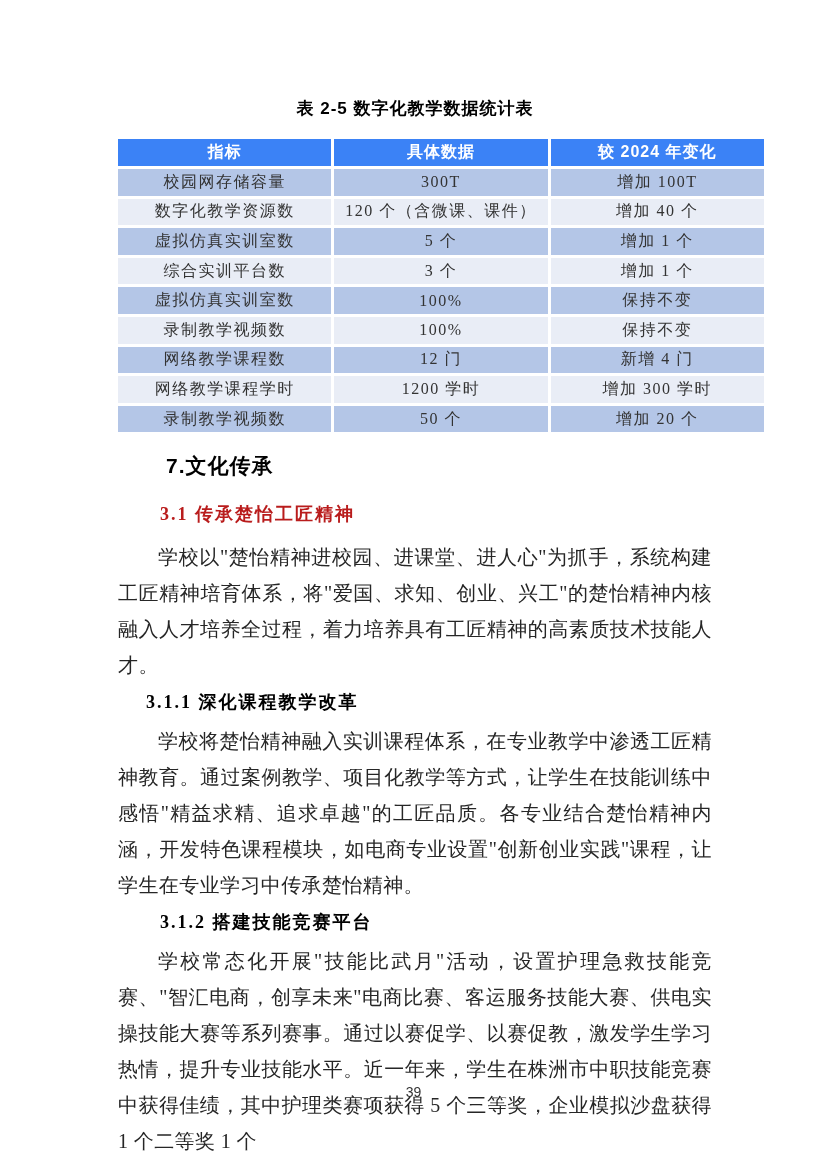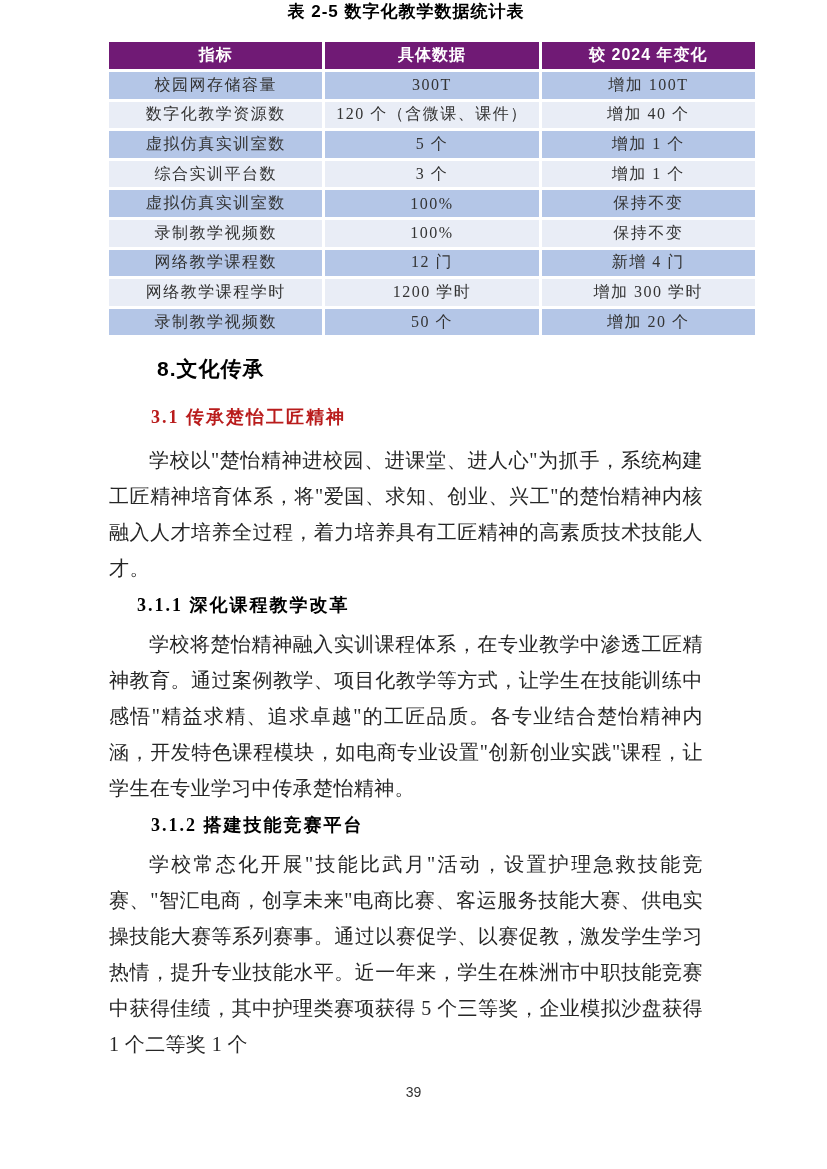--- a/index.html
+++ b/index.html
@@ -6,22 +6,23 @@
   body{
     width:827px;height:1169px;
     background:#ffffff;
     position:relative;
     font-family:"Liberation Serif","DejaVu Serif",serif;
     color:#262626;
     overflow:hidden;
   }
   .content{
     position:absolute;
-    left:109px;top:0;
+    left:118px;top:0;
     width:594px;
+    padding-top:97px;
   }
   .caption{
     margin:0;
     text-align:center;
     font-family:"Liberation Sans","DejaVu Sans",sans-serif;
     font-weight:bold;
     font-size:17px;
     color:#000000;
     letter-spacing:1px;
     line-height:24px;
@@ -34,21 +35,21 @@
   }
   table.stats th, table.stats td{
     border:3px solid #ffffff;
     text-align:center;
     vertical-align:middle;
     padding:0;
     overflow:hidden;
     white-space:nowrap;
   }
   table.stats th{
-    background:#701a75;
+    background:#3b82f6;
     color:#ffffff;
     font-family:"Liberation Sans","DejaVu Sans",sans-serif;
     font-weight:bold;
     font-size:16px;
     letter-spacing:1px;
     height:27px;
   }
   table.stats td{
     font-family:Liberation Serif, serif;
     font-size:16px;
@@ -161,21 +162,21 @@
         <td>增加 300 学时</td>
       </tr>
       <tr>
         <td>录制教学视频数</td>
         <td>50 个</td>
         <td>增加 20 个</td>
       </tr>
     </tbody>
   </table>
 
-  <div class="h1">8.文化传承</div>
+  <div class="h1">7.文化传承</div>
 
   <div class="h2">3.1 传承楚怡工匠精神</div>
   <p class="body">学校以"楚怡精神进校园、进课堂、进人心"为抓手，系统构建工匠精神培育体系，将"爱国、求知、创业、兴工"的楚怡精神内核融入人才培养全过程，着力培养具有工匠精神的高素质技术技能人才。</p>
 
   <div class="h3 first">3.1.1 深化课程教学改革</div>
   <p class="body after-h">学校将楚怡精神融入实训课程体系，在专业教学中渗透工匠精神教育。通过案例教学、项目化教学等方式，让学生在技能训练中感悟"精益求精、追求卓越"的工匠品质。各专业结合楚怡精神内涵，开发特色课程模块，如电商专业设置"创新创业实践"课程，让学生在专业学习中传承楚怡精神。</p>
 
   <div class="h3">3.1.2 搭建技能竞赛平台</div>
   <p class="body after-h">学校常态化开展"技能比武月"活动，设置护理急救技能竞赛、"智汇电商，创享未来"电商比赛、客运服务技能大赛、供电实操技能大赛等系列赛事。通过以赛促学、以赛促教，激发学生学习热情，提升专业技能水平。近一年来，学生在株洲市中职技能竞赛中获得佳绩，其中护理类赛项获得 5 个三等奖，企业模拟沙盘获得 1 个二等奖 1 个</p>
 

